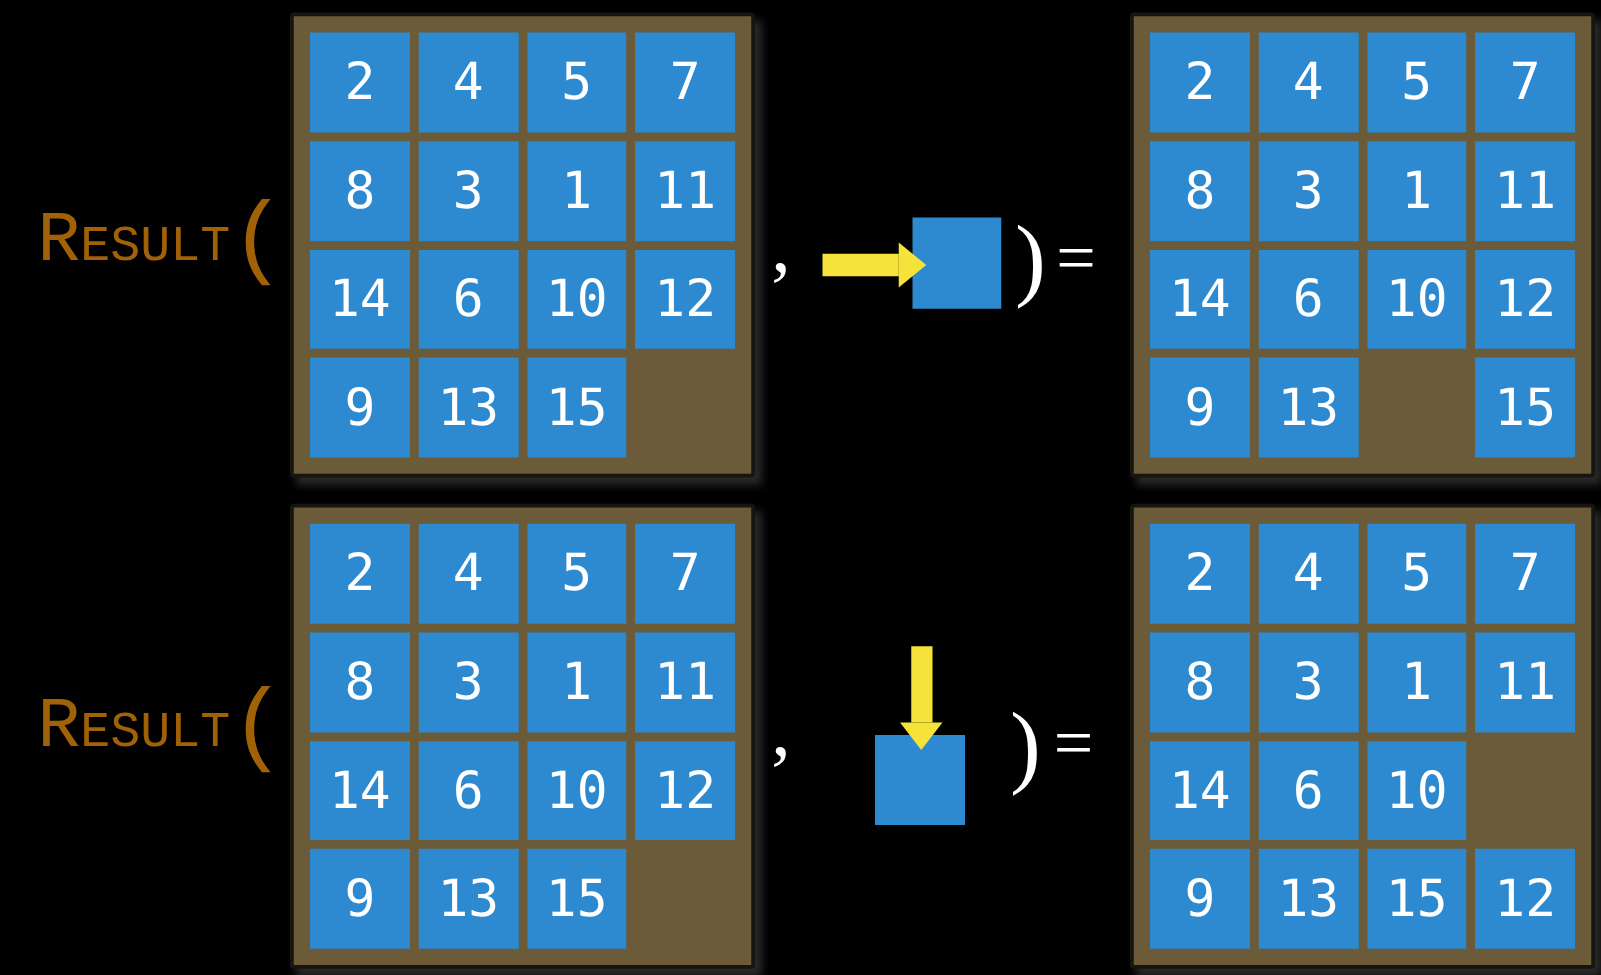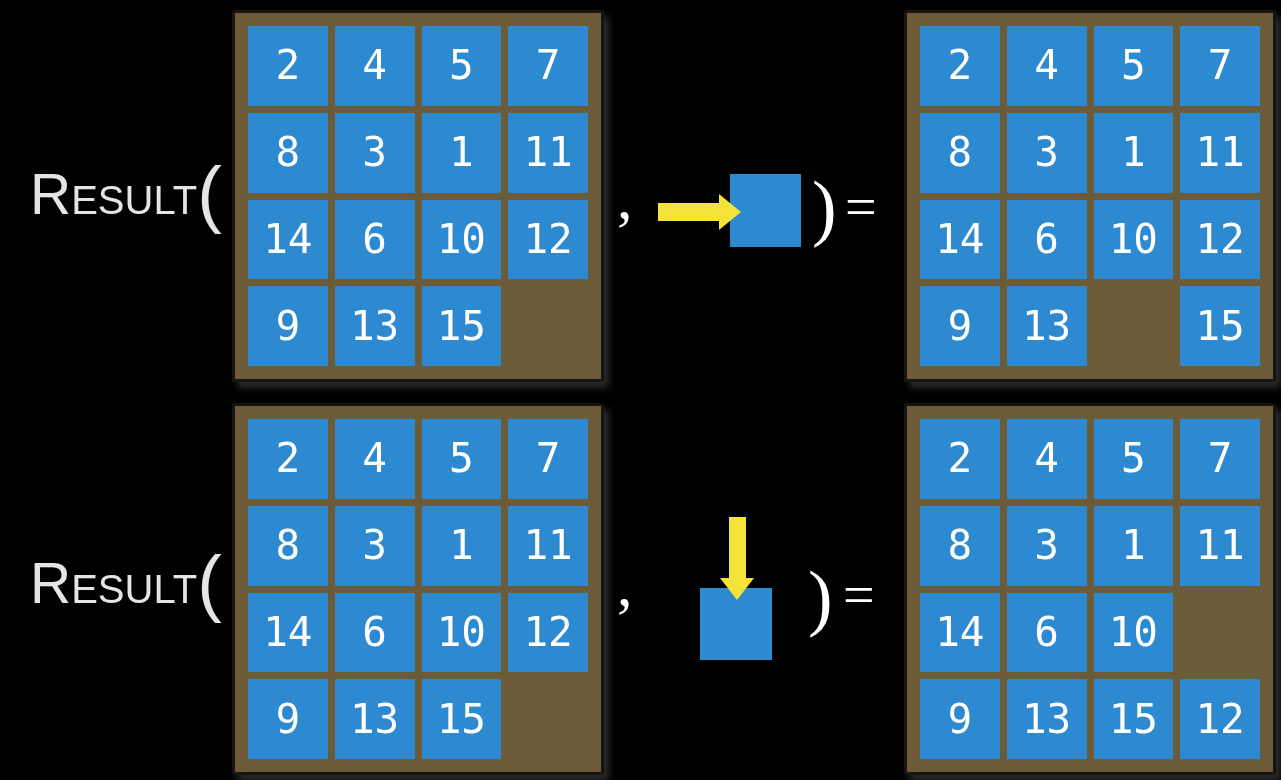--- a/index.html
+++ b/index.html
@@ -9,22 +9,22 @@
     height: 780px;
     background: #000000;
     overflow: hidden;
     font-family: "Liberation Serif", serif;
   }
 
   
   .func-label {
     position: absolute;
     left: 30px;
-    color: #e5e5e5;
-    font-family: Liberation Sans, sans-serif;
+    color: #a16207;
+    font-family: Liberation Mono, monospace;
     font-variant: small-caps;
     font-size: 57px;
     line-height: 1;
     white-space: nowrap;
   }
   .open-paren {
     font-variant: normal;
     font-size: 74px;
     line-height: 0;
     display: inline-block;

